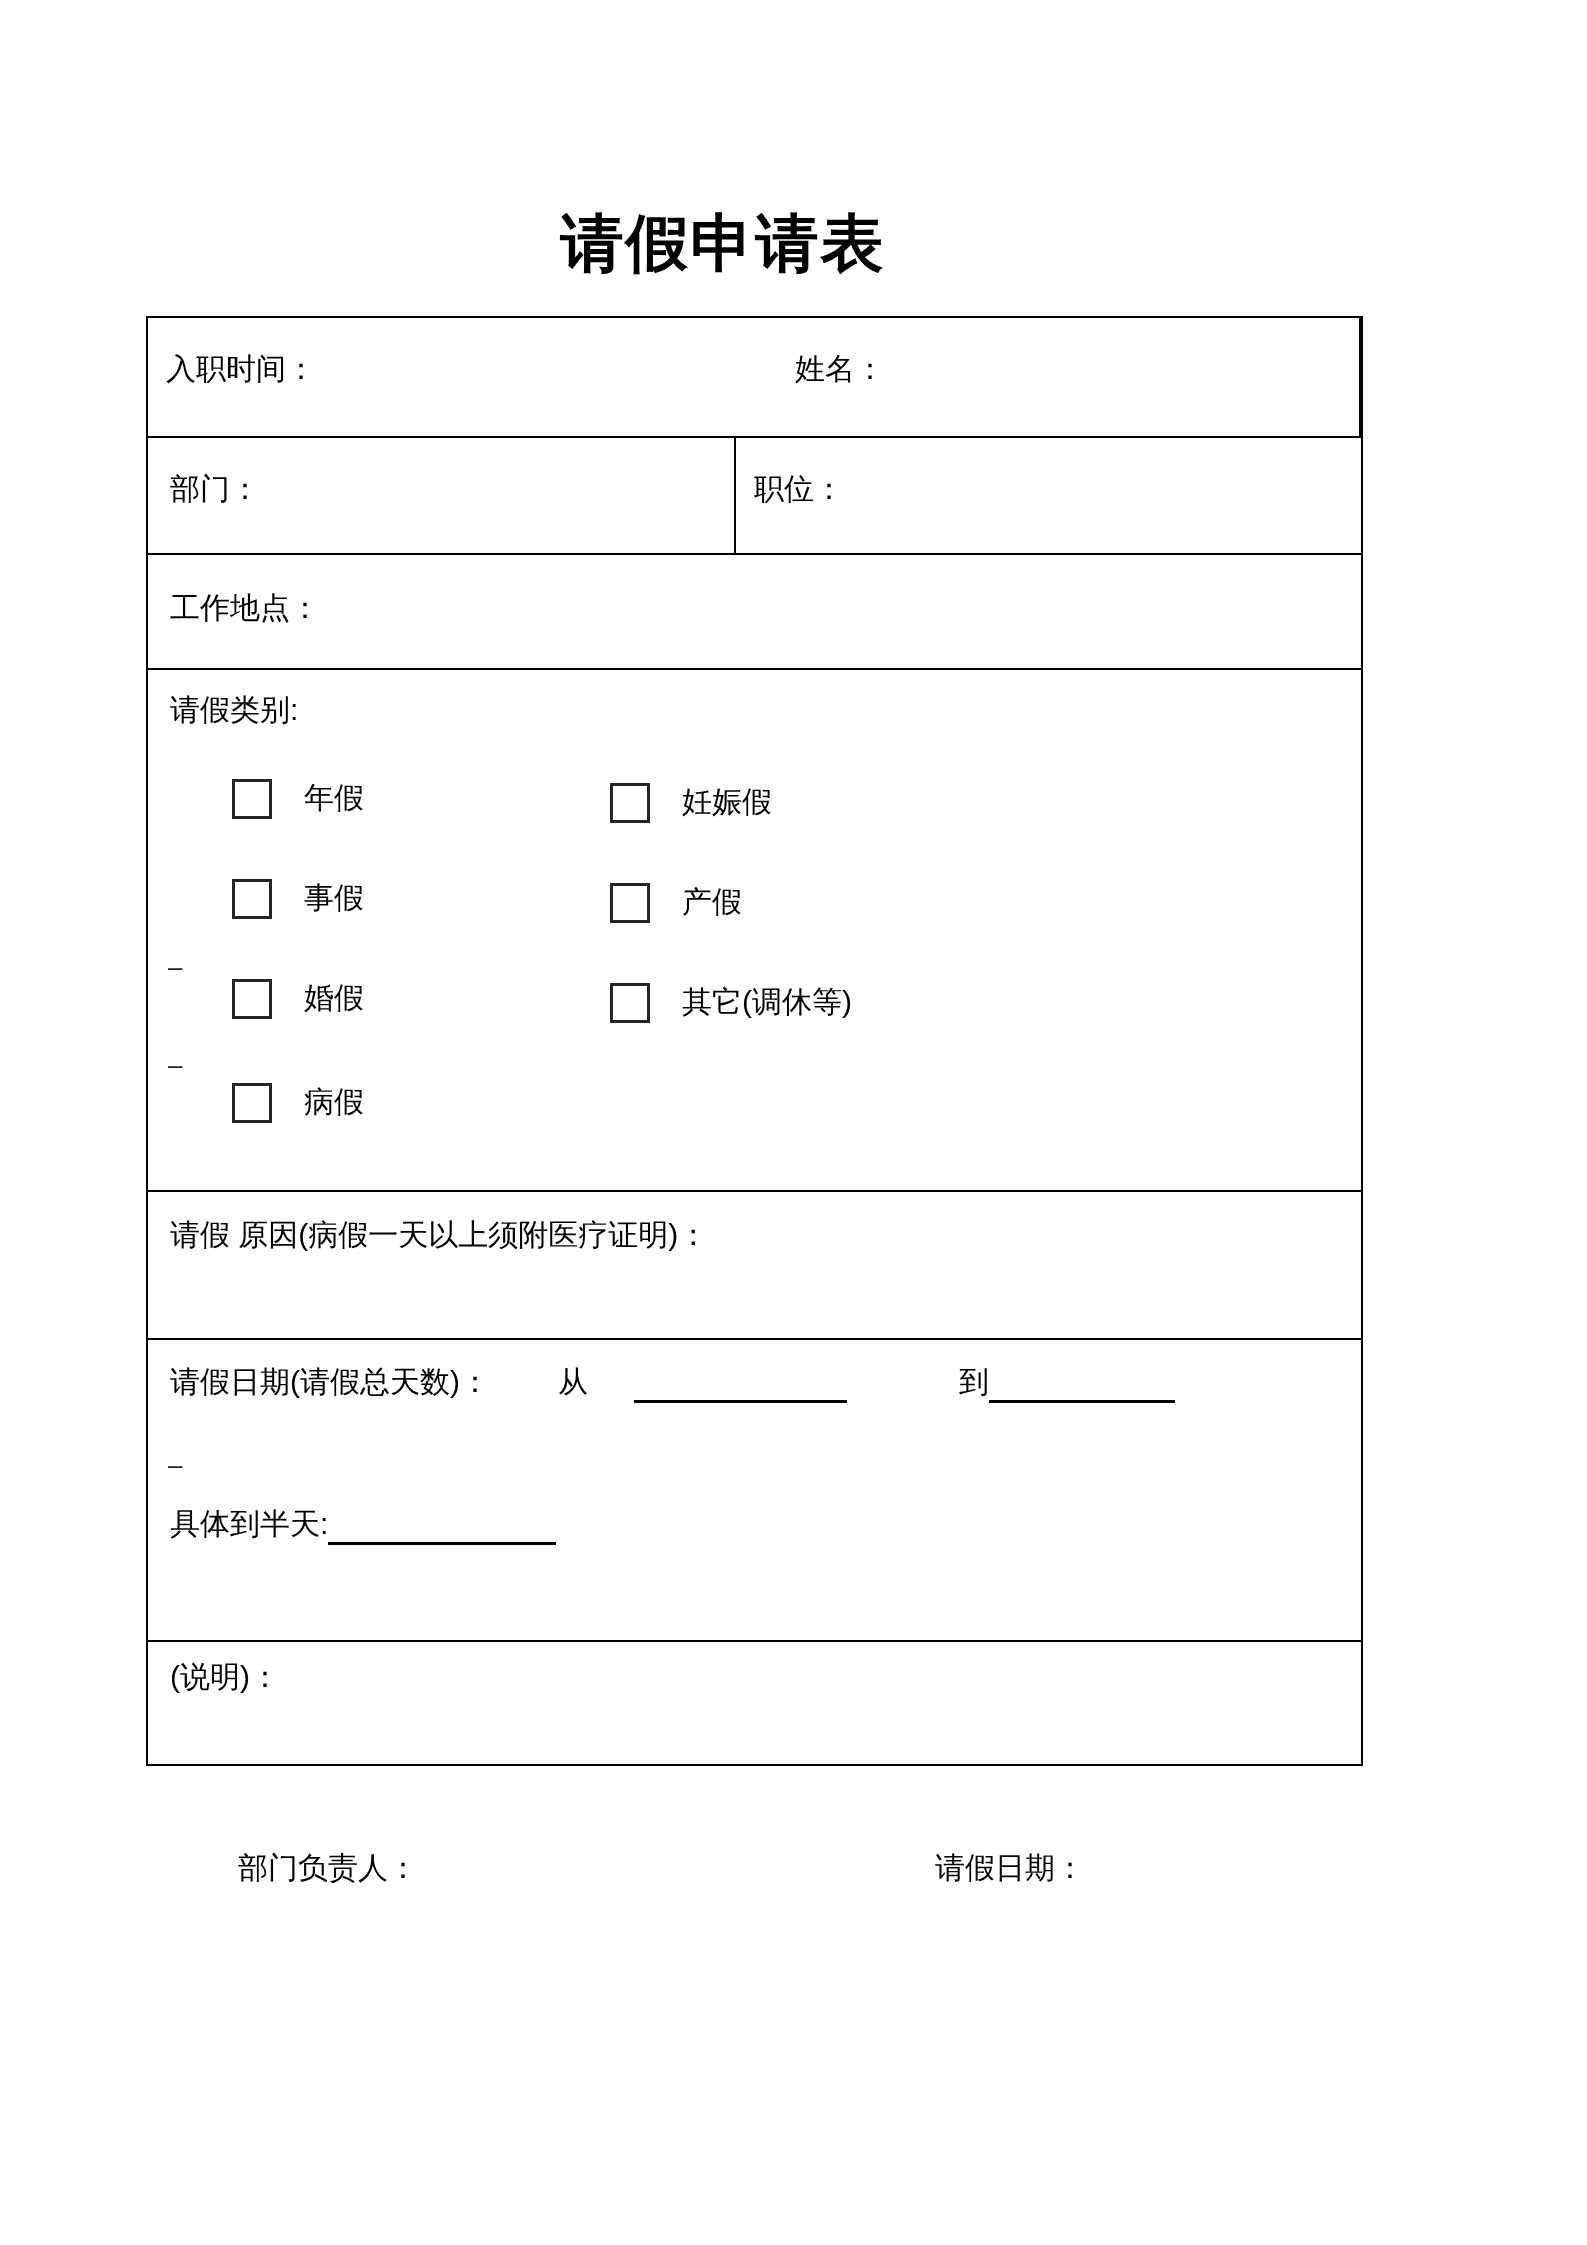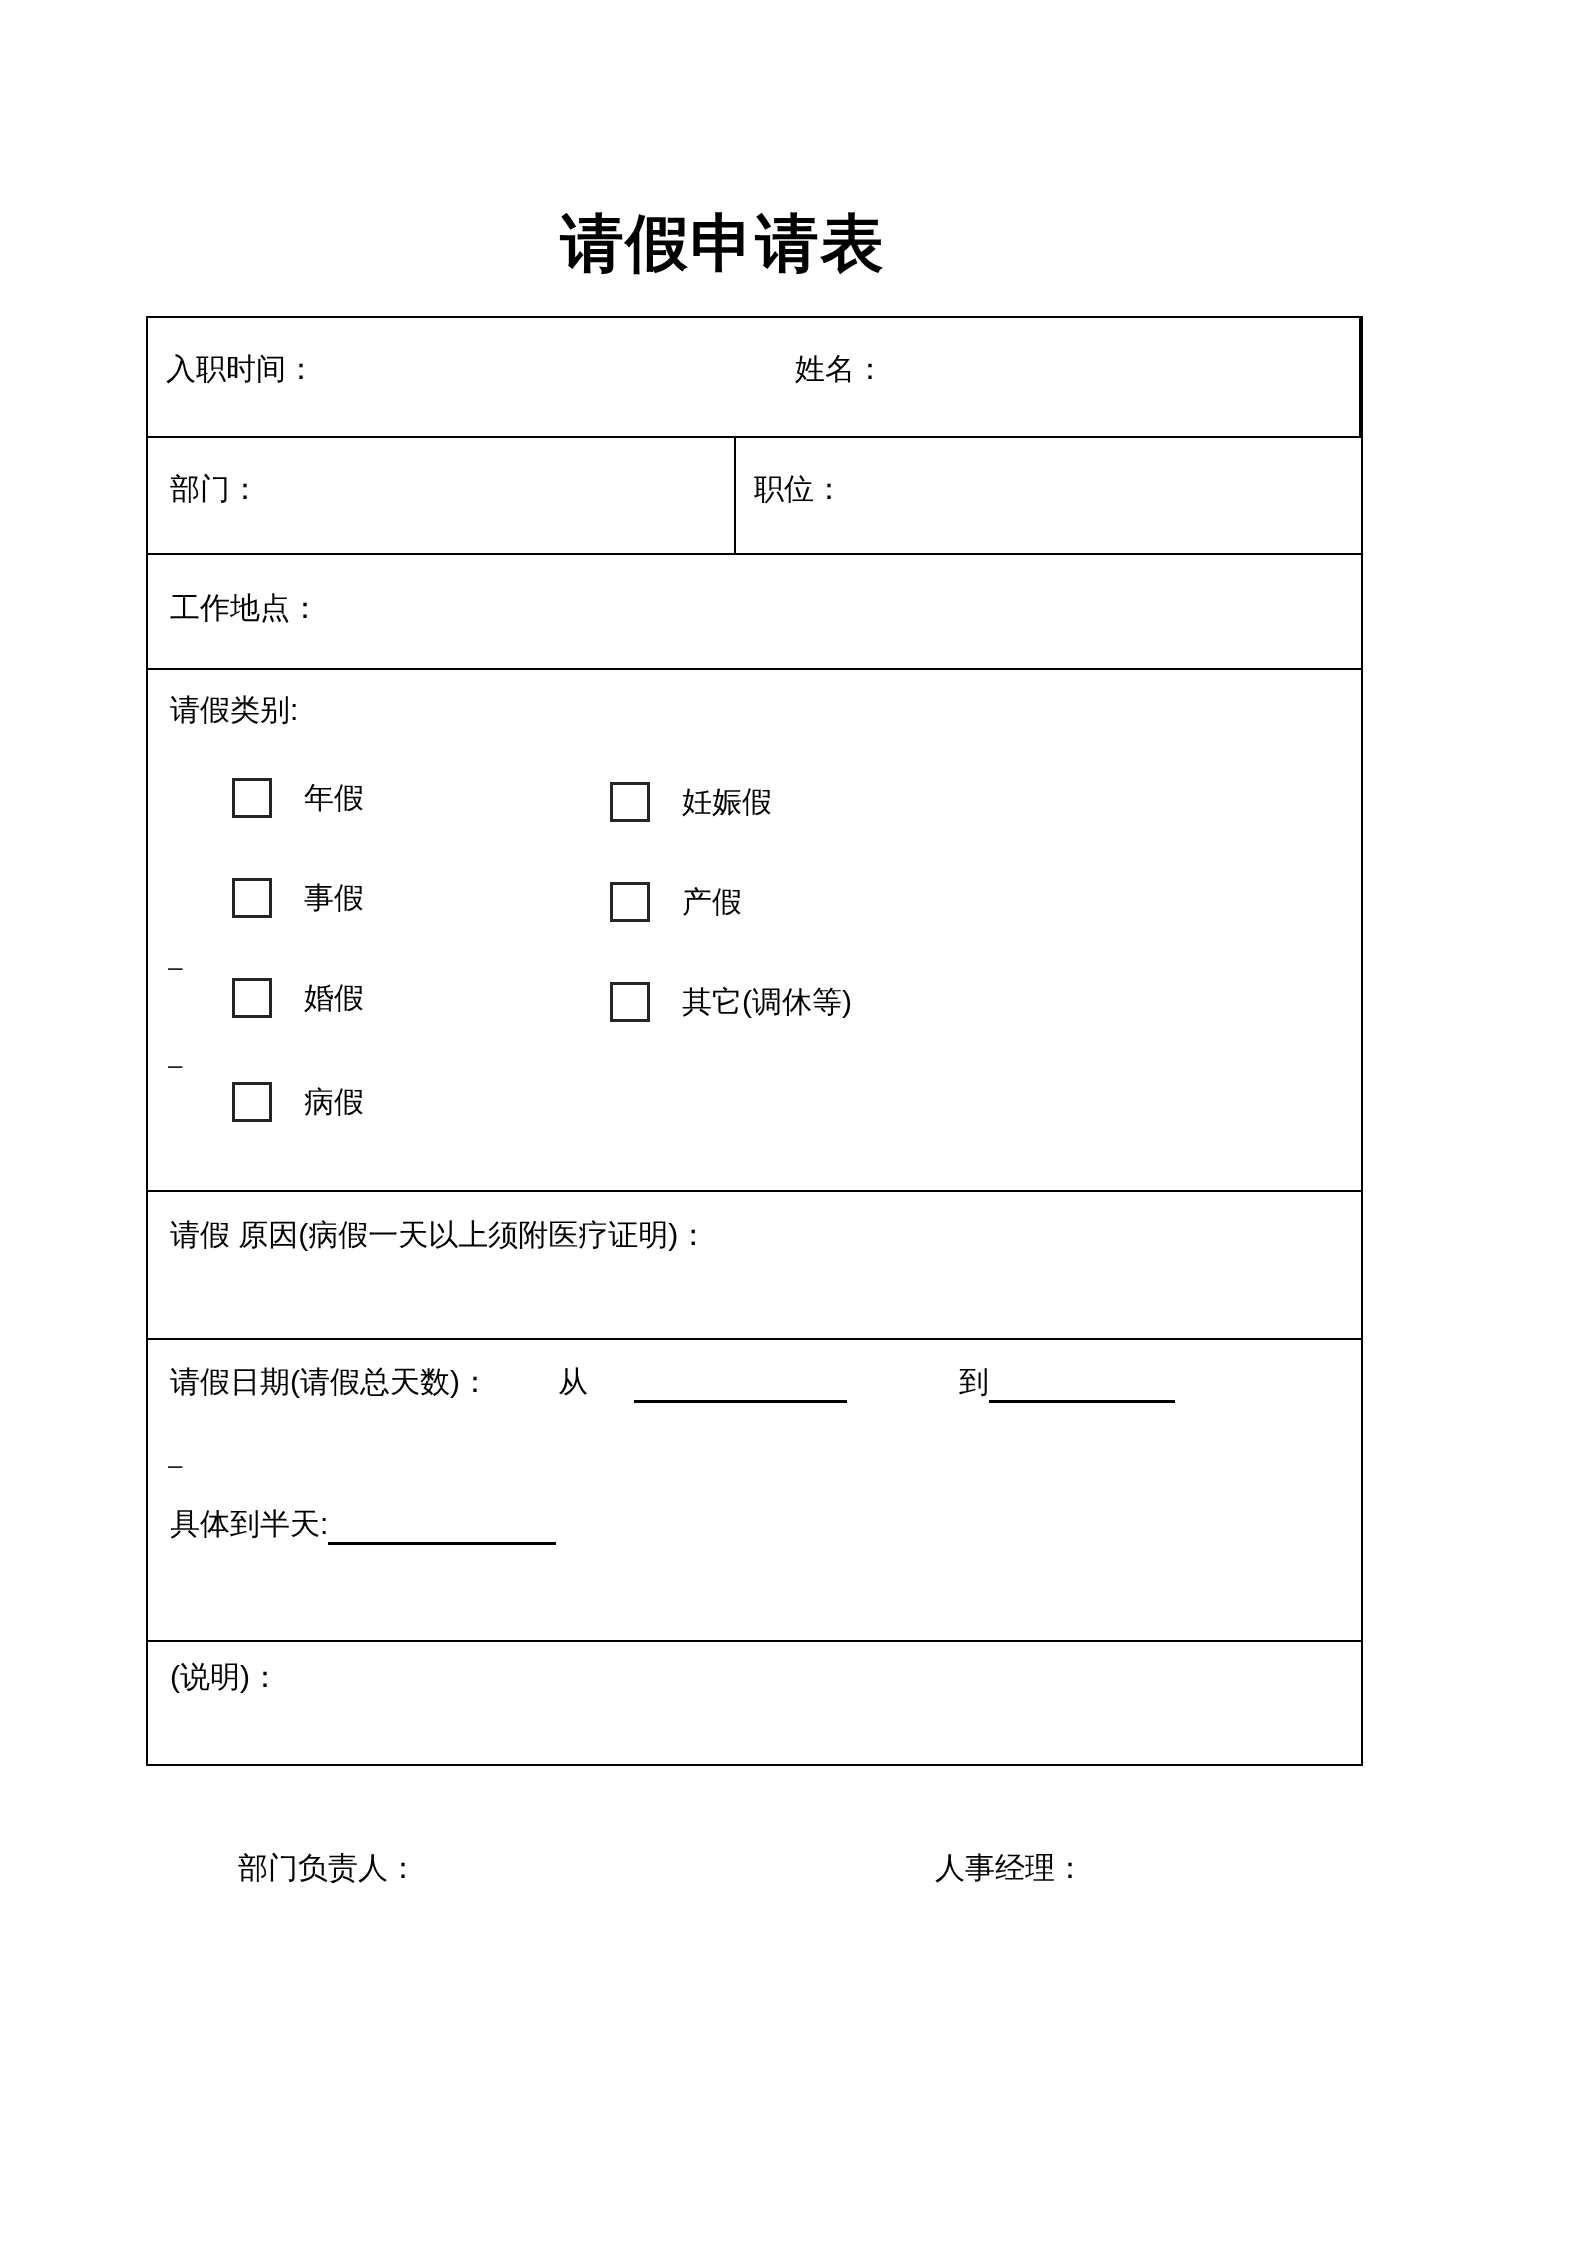--- a/index.html
+++ b/index.html
@@ -22,21 +22,21 @@
   .r4 { height:522px; } .r5 { height:148px; } .r6 { height:302px; } .r7 { height:122px; }
   .split { display:flex; }
   .cell { box-sizing:border-box; }
   .c1 { width:588px; border-right:2px solid #000; padding:34px 0 0 22px; }
   .c2 { flex:1; padding:34px 0 0 18px; }
   .lbl { font-size:30px; line-height:1.15; }
   .pad-r3 { padding:36px 0 18px 22px; }
   .pad-r5 { padding:26px 0 0 22px; }
   .pad-r7 { padding:18px 0 0 22px; }
   .section-label { position:absolute; top:20px; left:22px; font-size:30px; }
-  .opt { position:absolute; display:flex; }
+  .opt { position:absolute; display:flex; align-items:center; }
   .opt .box {
     width:34px; height:34px; border:3px solid #262626; background:#fff;
     flex:0 0 auto;
   }
   .opt .opt-label { font-size:30px; margin-left:32px; white-space:nowrap; }
   .pos-a1 { left:84px;  top:108px; }
   .pos-a2 { left:462px; top:112px; }
   .pos-b1 { left:84px;  top:208px; }
   .pos-b2 { left:462px; top:212px; }
   .pos-c1 { left:84px;  top:308px; }
@@ -144,15 +144,15 @@
       </div>
     </div>
 
     <div class="row r7 pad-r7">
       <span class="lbl">(说明)：</span>
     </div>
 
   </div>
 
   <span class="sign sign-dept">部门负责人：</span>
-  <span class="sign sign-hr">人事经理：</span>
+  <span class="sign sign-hr">请假日期：</span>
 
 </div>
 
 </body></html>

